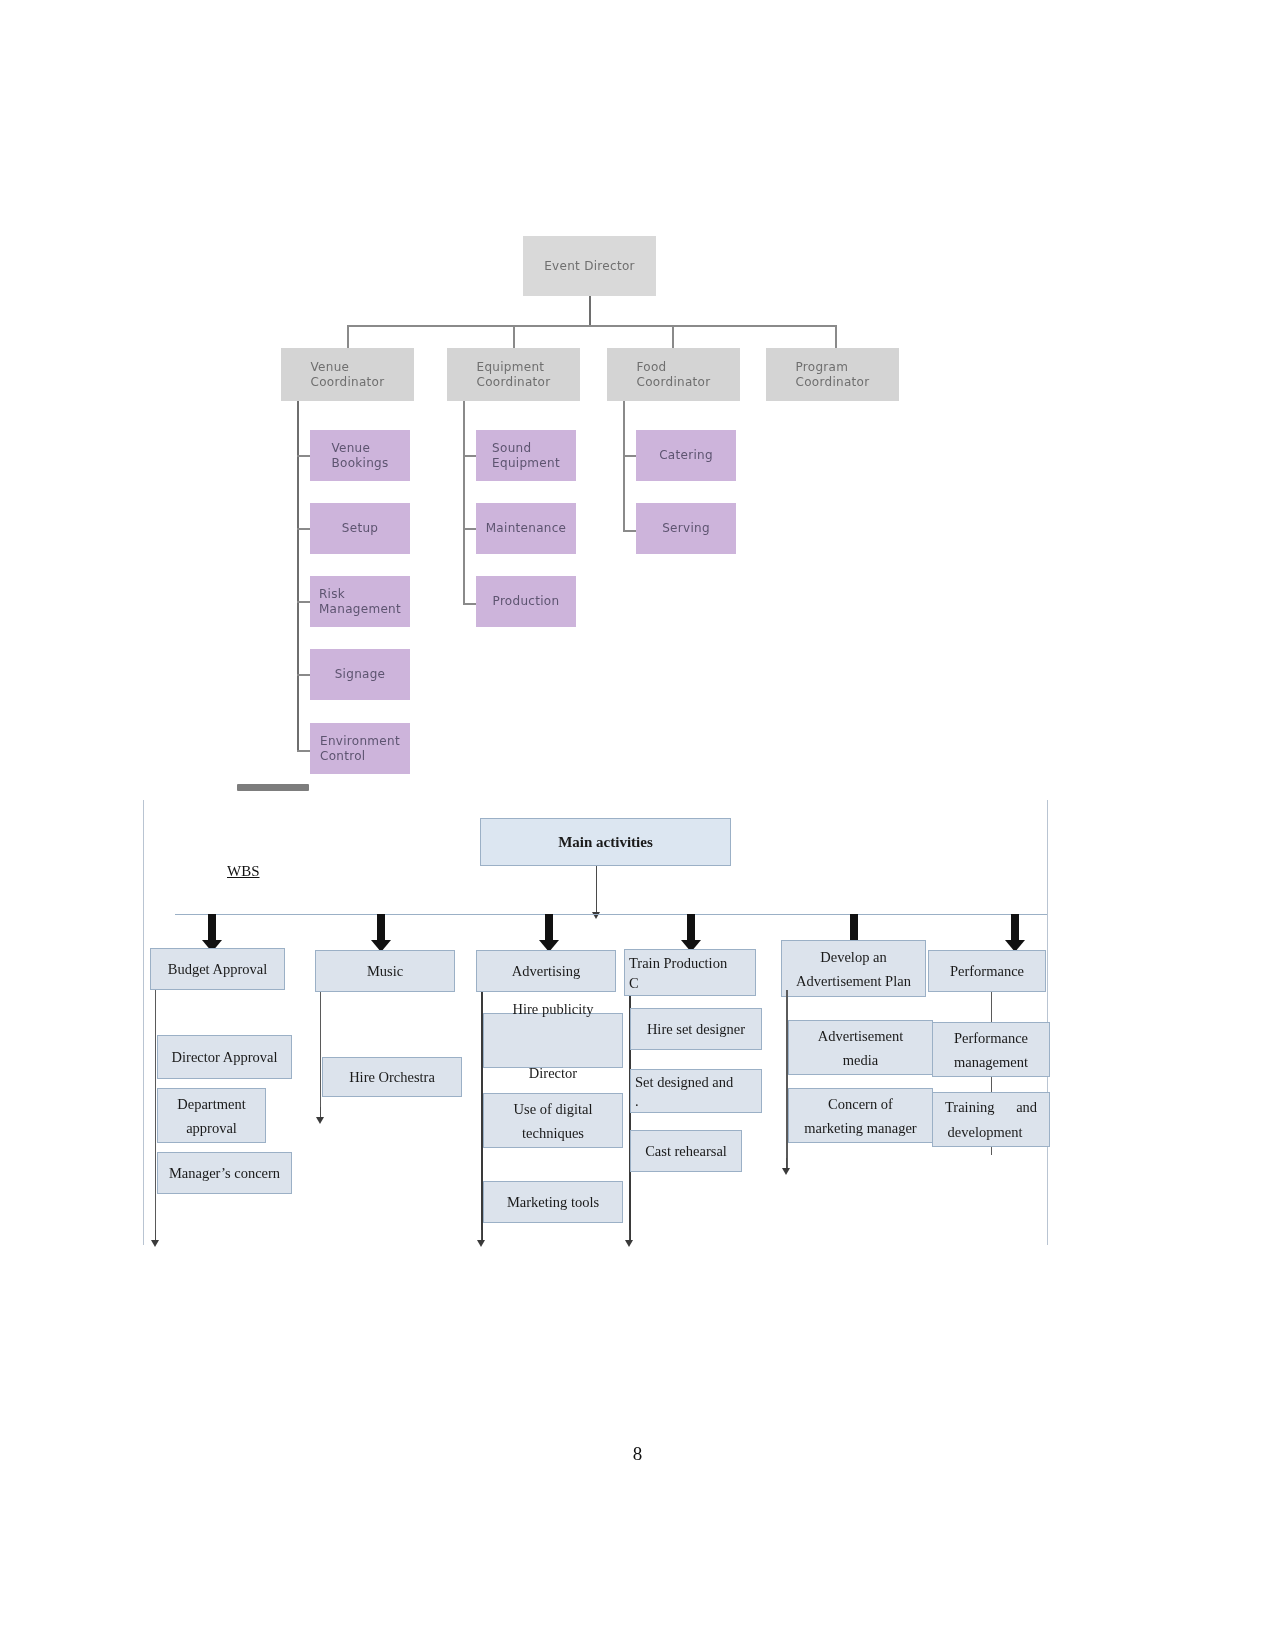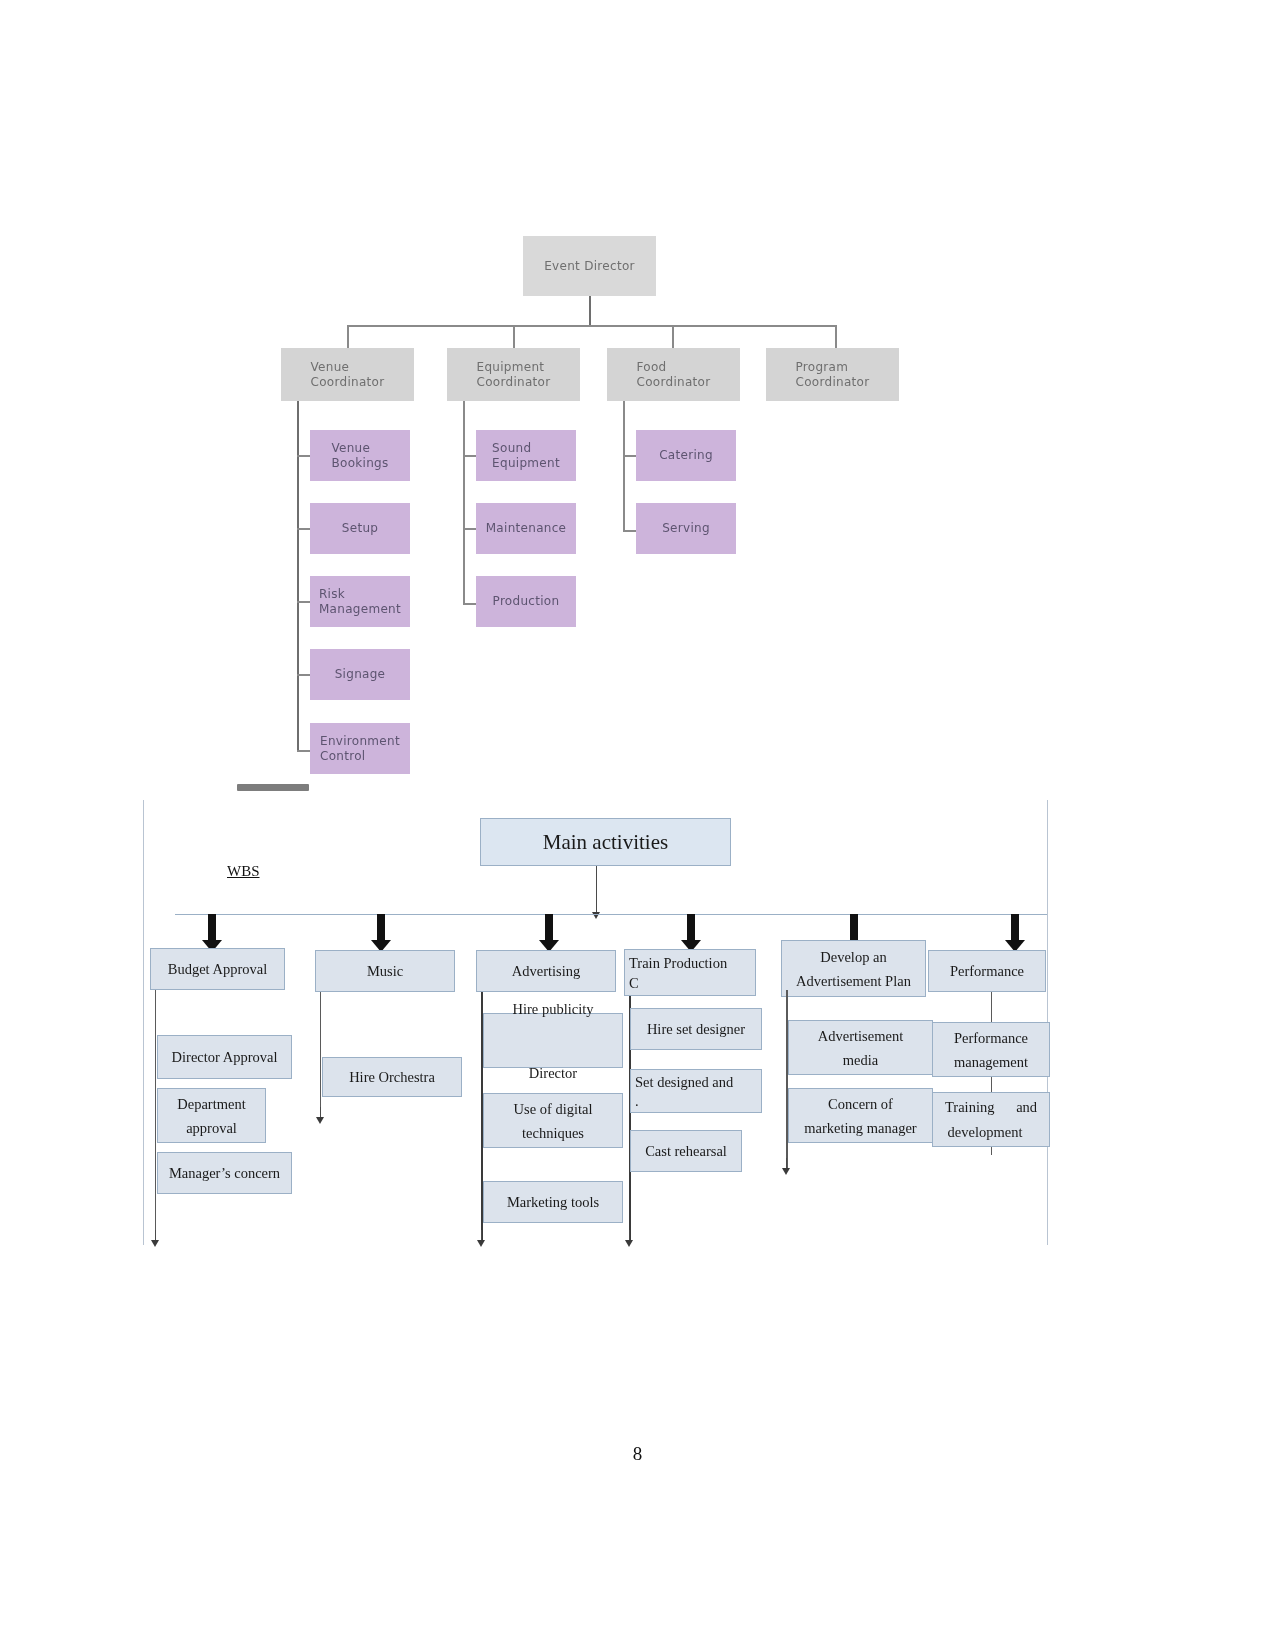--- a/index.html
+++ b/index.html
@@ -30,21 +30,21 @@
   #wbs .frame-left{position:absolute;left:0;top:0;width:1px;height:445px;background:#b9c4d2;}
   #wbs .frame-right{position:absolute;left:904px;top:0;width:1px;height:445px;background:#b9c4d2;}
   .wbs-box{
     position:absolute;box-sizing:border-box;
     background:#dce3ec;border:1px solid #9bb0c6;
     font-family:"Liberation Serif", serif;
     font-size:14.5px;color:#1a1a1a;
     display:flex;align-items:center;justify-content:center;text-align:center;
     padding:2px 4px;line-height:24px;
   }
-  .wbs-box.main{font-weight:normal;font-size:21px;background:#dce6f1;}
+  .wbs-box.main{font-weight:bold;font-size:15px;background:#dce6f1;}
   .wbs-box.two-line{align-items:center;}
   .wbs-box.clip{align-items:flex-start;overflow:hidden;}
   .wbs-box.justify{justify-content:space-between;padding-left:12px;padding-right:24px;}
   .wbs-line{position:absolute;background:#3a3a3a;}
   .wbs-line.thin{background:#5a5a5a;}
   .wbs-hline{position:absolute;height:1px;background:#9bb0c6;}
   .wbs-label{
     position:absolute;font-family:"Liberation Serif", serif;
     font-size:15px;color:#111;text-decoration:underline;
   }

